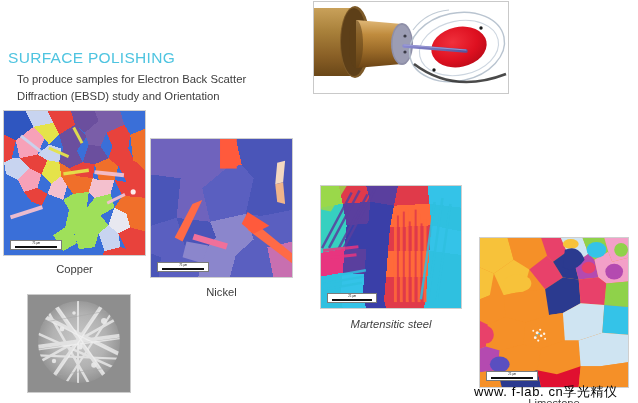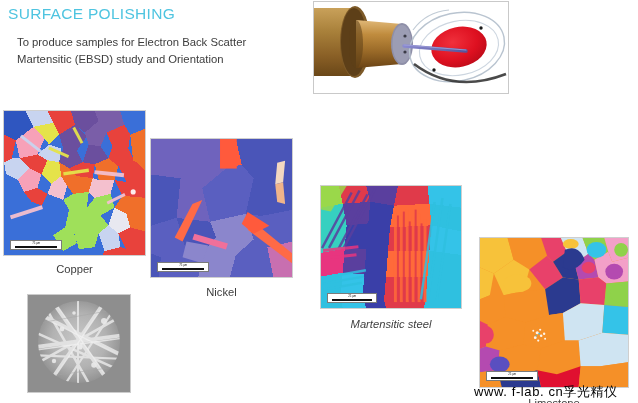--- a/index.html
+++ b/index.html
@@ -18,22 +18,23 @@
 
   
   #header { position: absolute; left: 8px; top: 4px; width: 300px; }
   #slide-title {
     font-size: 15.5px;
     color: #4ec4e0;
     letter-spacing: 0.3px;
     font-weight: 400;
     line-height: 20px;
     white-space: nowrap;
-  }
-  #slide-body { margin-top: 10px; padding-left: 9px; }
+    margin-top: 44px;
+  }
+  #slide-body { margin-top: 3px; padding-left: 9px; }
   .body-line {
     font-size: 11.3px;
     line-height: 16.5px;
     color: #3d3d3d;
     white-space: nowrap;
   }
 
   
   .plate { position: absolute; }
   .plate .frame {
@@ -113,21 +114,21 @@
     font-family: Liberation Sans, sans-serif;
   }
 </style>
 </head>
 <body>
 
 <div id="header">
   <div id="slide-title">SURFACE POLISHING</div>
   <div id="slide-body">
     <div class="body-line">To produce samples for Electron Back Scatter</div>
-    <div class="body-line">Martensitic (EBSD) study and Orientation</div>
+    <div class="body-line">Diffraction (EBSD) study and Orientation</div>
   </div>
 </div>
 
 <div id="holder-figure">
   <svg width="194" height="91" viewBox="0 0 194 91">
     <defs>
       <linearGradient id="bronzeBig" x1="0" y1="0" x2="0" y2="1">
         <stop offset="0%" stop-color="#c9a15a"></stop>
         <stop offset="35%" stop-color="#a8803a"></stop>
         <stop offset="70%" stop-color="#8a6026"></stop>

